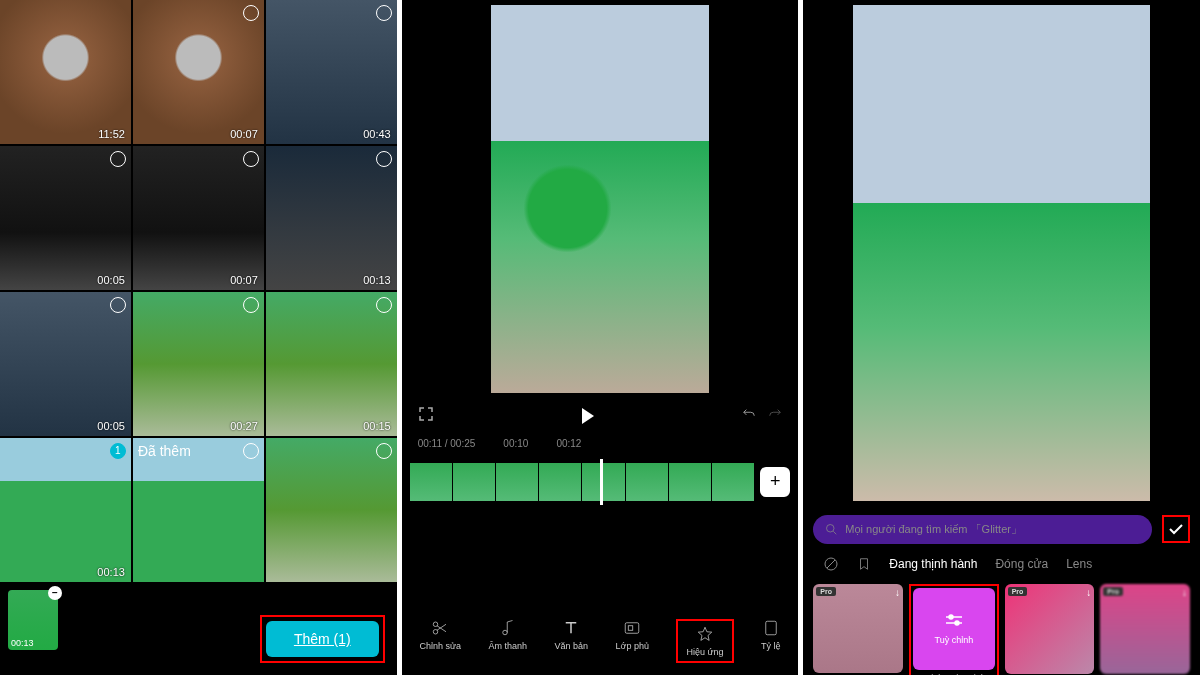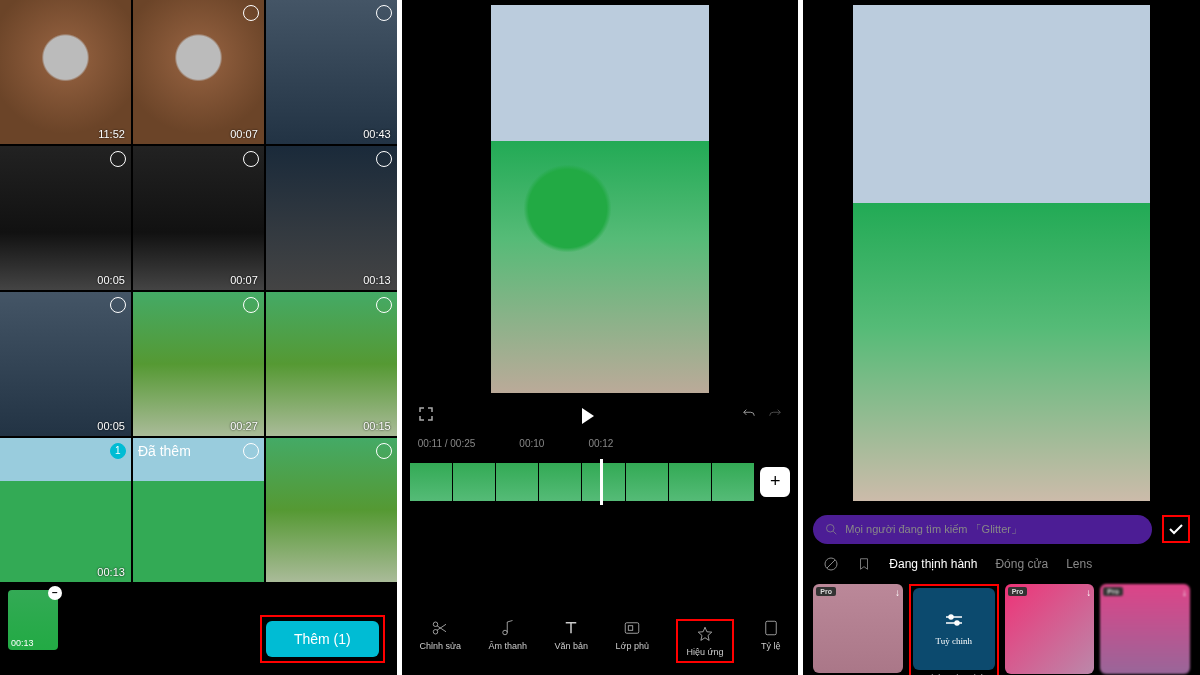--- a/index.html
+++ b/index.html
@@ -11,37 +11,37 @@
 .thumb { position: relative; aspect-ratio: 1/1.1; background: #333; overflow: hidden; }
 .thumb .dur { position: absolute; bottom: 4px; right: 6px; font-size: 11px; text-shadow: 0 0 2px #000; }
 .thumb .sel { position: absolute; top: 5px; right: 5px; width: 16px; height: 16px; border: 1.5px solid #fff; border-radius: 50%; }
 .thumb .sel.picked { background: #00bcd4; border-color: #00bcd4; display: flex; align-items: center; justify-content: center; font-size: 10px; }
 .thumb .tag { position: absolute; top: 5px; left: 5px; font-size: 14px; }
 .picked-bar { display: flex; align-items: center; padding: 8px; }
 .picked-thumb { width: 50px; height: 60px; background: linear-gradient(#3a5,#2a4); border-radius: 4px; position: relative; }
 .picked-thumb .dur2 { position: absolute; bottom: 2px; left: 3px; font-size: 9px; }
 .picked-thumb .rm { position: absolute; top: -4px; right: -4px; width: 14px; height: 14px; background: #fff; color: #000; border-radius: 50%; display: flex; align-items: center; justify-content: center; font-size: 10px; font-weight: bold; }
 .add-btn-wrap { position: absolute; bottom: 12px; right: 12px; }
-.add-btn { background: #00bcd4; color: #fff; border: none; padding: 10px 28px; border-radius: 6px; font-size: 14px; }
+.add-btn { background: #00bcd4; color: #fff; border: none; padding: 10px 28px; border-radius: 6px; font-size: 14px; text-decoration: underline; }
 .highlight { border: 2px solid red; }
 
 
 .bg-pot { background: radial-gradient(circle at 50% 40%, #bbb 20%, #8a5a3a 22%, #6b4428 70%); }
 .bg-road { background: linear-gradient(#222 0%, #111 60%, #444 100%); }
 .bg-night { background: linear-gradient(#1a2a3a, #444); }
 .bg-green { background: linear-gradient(#4a6 0%, #593 50%, #ab9 100%); }
 .bg-sky { background: linear-gradient(#9cd 0%, #9cd 30%, #3a5 30%, #3a5 100%); }
 .bg-person { background: linear-gradient(#456,#234); }
 
 
 .preview2 { margin: 5px auto; width: 55%; aspect-ratio: 9/16; background: linear-gradient(#bcd 0%, #bcd 35%, #2a5 35%, #5b7 60%, #ba9 100%); position: relative; }
 .preview2::after { content: ""; position: absolute; left: 15%; top: 30%; width: 40%; height: 45%; background: radial-gradient(circle, #2a4 40%, transparent 45%); }
 .ctrls { display: flex; justify-content: space-between; align-items: center; padding: 8px 16px; color: #aaa; }
 .play-icon { width: 0; height: 0; border-left: 12px solid #fff; border-top: 8px solid transparent; border-bottom: 8px solid transparent; }
-.timecode { font-size: 10px; color: #888; padding: 4px 16px; display: flex; gap: 44px; }
+.timecode { font-size: 10px; color: #888; padding: 4px 16px; display: flex; gap: 28px; }
 .timeline { display: flex; align-items: center; padding: 0 8px; margin-top: 10px; position: relative; }
 .clips { display: flex; gap: 1px; flex: 1; }
 .clip { flex: 1; height: 38px; background: linear-gradient(#3a5,#5b7); }
 .playhead { position: absolute; left: 50%; top: -4px; bottom: -4px; width: 3px; background: #fff; }
 .plus-btn { width: 30px; height: 30px; background: #fff; color: #000; border-radius: 6px; display: flex; align-items: center; justify-content: center; margin-left: 6px; font-size: 18px; }
 .toolbar { position: absolute; bottom: 0; left: 0; right: 0; display: flex; justify-content: space-around; padding: 12px 4px; }
 .tool { display: flex; flex-direction: column; align-items: center; gap: 4px; font-size: 9px; color: #ccc; }
 .tool svg, .tool .ico { width: 18px; height: 18px; }
 
 
@@ -50,21 +50,21 @@
 .search { flex: 1; background: #4c1d95; border-radius: 18px; padding: 7px 12px; display: flex; align-items: center; gap: 8px; color: #888; font-size: 11px; }
 .check-btn { width: 28px; height: 28px; display: flex; align-items: center; justify-content: center; }
 .tabs { display: flex; gap: 18px; padding: 6px 20px; font-size: 12px; color: #888; align-items: center; overflow: hidden; }
 .tabs .active { color: #fff; font-weight: 500; }
 .fx-grid { display: grid; grid-template-columns: repeat(4, 1fr); gap: 6px; padding: 6px 10px; }
 .fx { position: relative; }
 .fx-thumb { aspect-ratio: 1/1; border-radius: 6px; position: relative; overflow: hidden; }
 .fx-label { font-size: 9px; color: #aaa; margin-top: 3px; text-align: center; white-space: nowrap; overflow: hidden; }
 .pro { position: absolute; top: 3px; left: 3px; background: #333; color: #ddd; font-size: 7px; padding: 1px 4px; border-radius: 2px; font-weight: bold; }
 .dl { position: absolute; top: 3px; right: 3px; color: #fff; font-size: 10px; }
-.custom-fx { background: #0c4a6e; display: flex; flex-direction: column; align-items: center; justify-content: center; gap: 4px; color: #fff; font-family: Liberation Serif, serif; }
+.custom-fx { background: #d946ef; display: flex; flex-direction: column; align-items: center; justify-content: center; gap: 4px; color: #fff; }
 .custom-fx .sliders { font-size: 14px; }
 .custom-fx-label { font-size: 9px; }
 .fx-bg1 { background: linear-gradient(#b89,#a78); }
 .fx-bg2 { background: linear-gradient(135deg,#e37,#b8a); }
 .fx-bg3 { background: linear-gradient(#d48,#969); filter: blur(1px); }
 </style>
 </head>
 <body>
 
 <div class="screen">

